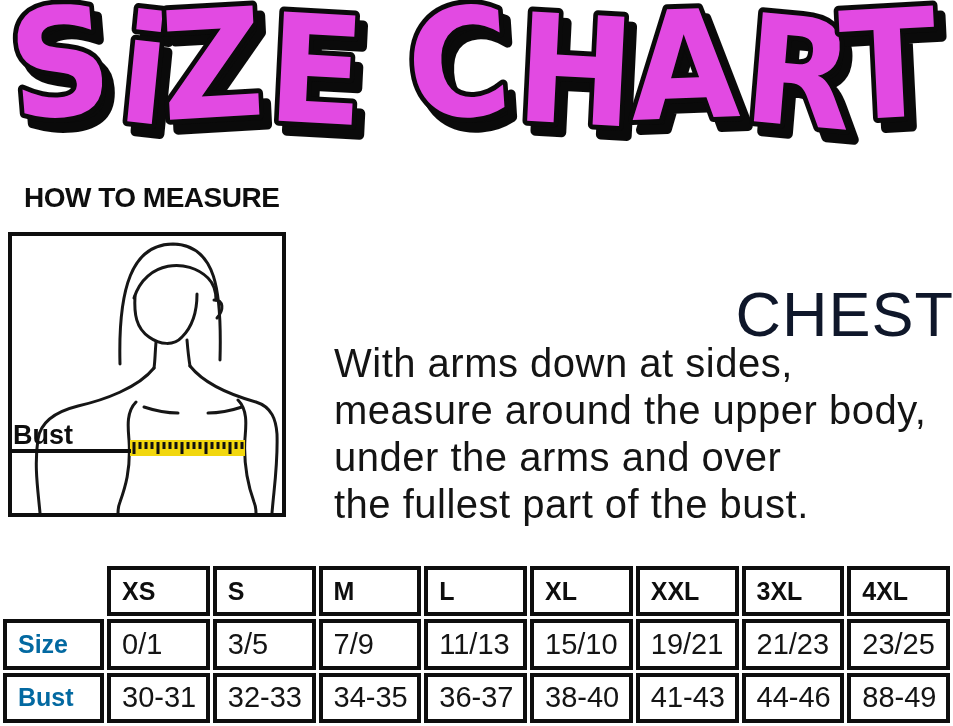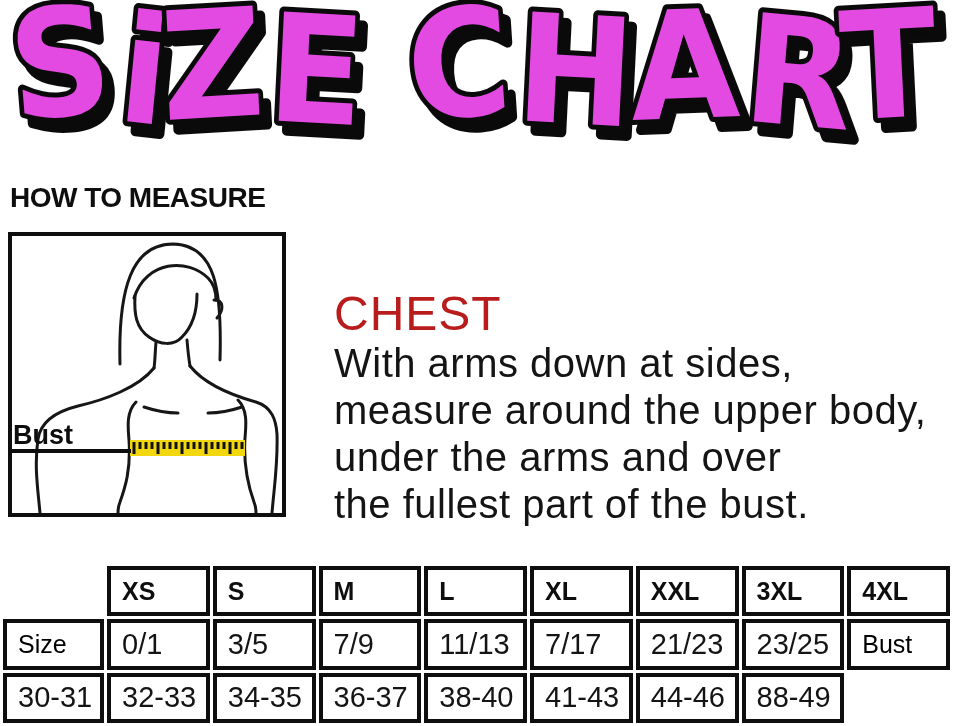--- a/index.html
+++ b/index.html
@@ -10,40 +10,40 @@
   }
   
   .title-banner{position:absolute;left:0;top:0;width:953px;height:162px;}
   .title-banner svg{display:block;}
   .cartoon-text{
     font-family:"DejaVu Sans",sans-serif;
     font-weight:700;
   }
   
   .howto-heading{
-    position:absolute;left:10px;top:182px;
+    position:absolute;left:24px;top:182px;
     font-size:28px;font-weight:700;letter-spacing:-0.5px;color:#0e0e0e;
   }
   
   .figure-box{
     position:absolute;left:8px;top:232px;width:278px;height:285px;
     border:4px solid #0e0e0e;box-sizing:border-box;background:#fff;
   }
   .bust-label{
     position:absolute;left:13px;top:421px;
     font-size:27px;font-weight:700;line-height:29px;color:#0e0e0e;
   }
   .bust-line{
     position:absolute;left:10px;top:449px;width:121px;height:4px;
     background:#0e0e0e;
   }
   
   .chest-block{position:absolute;left:334px;top:288px;width:620px;}
   .chest-heading{
-    font-size:48px;font-weight:400;line-height:52px;letter-spacing:1px;color:#b91c1c;
+    font-size:63px;font-weight:400;line-height:52px;letter-spacing:1px;color:#0f172a;text-align:right;
   }
   .chest-line{
     font-size:40px;font-weight:400;line-height:47px;letter-spacing:0.5px;color:#141414;
   }
   .chest-block .chest-line:first-of-type{margin-top:7px;}
   
   .size-table{
     position:absolute;left:3px;top:566px;width:947px;
     display:grid;
     grid-template-columns:101px repeat(8,1fr);
@@ -52,21 +52,21 @@
   }
   .cell{
     border:4px solid #0e0e0e;box-sizing:border-box;background:#fff;
     display:flex;align-items:flex-end;
     padding:0 18px 5px 11px;
     font-size:29px;font-weight:400;color:#141414;
     white-space:nowrap;overflow:hidden;
   }
   .cell.ghost{border:none;background:transparent;}
   .cell.head{font-size:25px;font-weight:700;color:#0e0e0e;padding-bottom:6px;}
-  .cell.rowlabel{font-size:25px;font-weight:400;color:#000000;padding-bottom:7px;}
+  .cell.rowlabel{font-size:25px;font-weight:700;color:#0369a1;padding-bottom:7px;}
 </style>
 </head>
 <body>
 
 <div class="title-banner">
   <svg width="953" height="162" viewBox="0 0 953 162">
     <text class="cartoon-text" x="14" y="120" transform="translate(8,10)" font-size="150" textLength="925" lengthAdjust="spacingAndGlyphs" rotate="-5 6 -3 3 0 -4 3 -2 5 -3" fill="#0a0a0a" stroke="#0a0a0a" stroke-width="10" stroke-linejoin="round">SiZE CHART</text>
     <text class="cartoon-text" x="14" y="120" font-size="150" textLength="925" lengthAdjust="spacingAndGlyphs" rotate="-5 6 -3 3 0 -4 3 -2 5 -3" stroke="#0a0a0a" stroke-width="10" stroke-linejoin="round" paint-order="stroke" fill="#E24AE2">SiZE CHART</text>
   </svg>
 </div>
@@ -121,21 +121,22 @@
   <div class="cell head">XL</div>
   <div class="cell head">XXL</div>
   <div class="cell head">3XL</div>
   <div class="cell head">4XL</div>
 
   <div class="cell rowlabel">Size</div>
   <div class="cell">0/1</div>
   <div class="cell">3/5</div>
   <div class="cell">7/9</div>
   <div class="cell">11/13</div>
-  <div class="cell">7/17</div>
+  <div class="cell">15/10</div>
+  <div class="cell">19/21</div>
   <div class="cell">21/23</div>
   <div class="cell">23/25</div>
 
   <div class="cell rowlabel">Bust</div>
   <div class="cell">30-31</div>
   <div class="cell">32-33</div>
   <div class="cell">34-35</div>
   <div class="cell">36-37</div>
   <div class="cell">38-40</div>
   <div class="cell">41-43</div>

